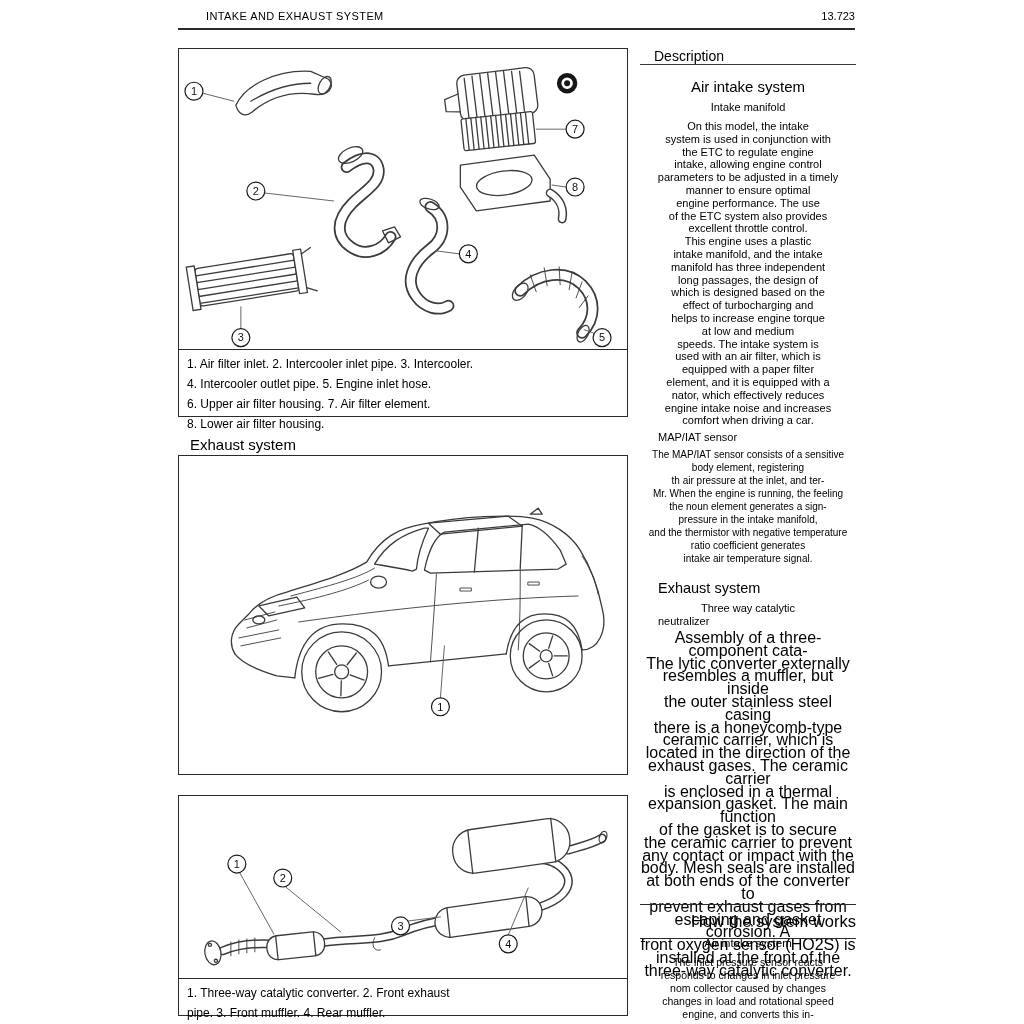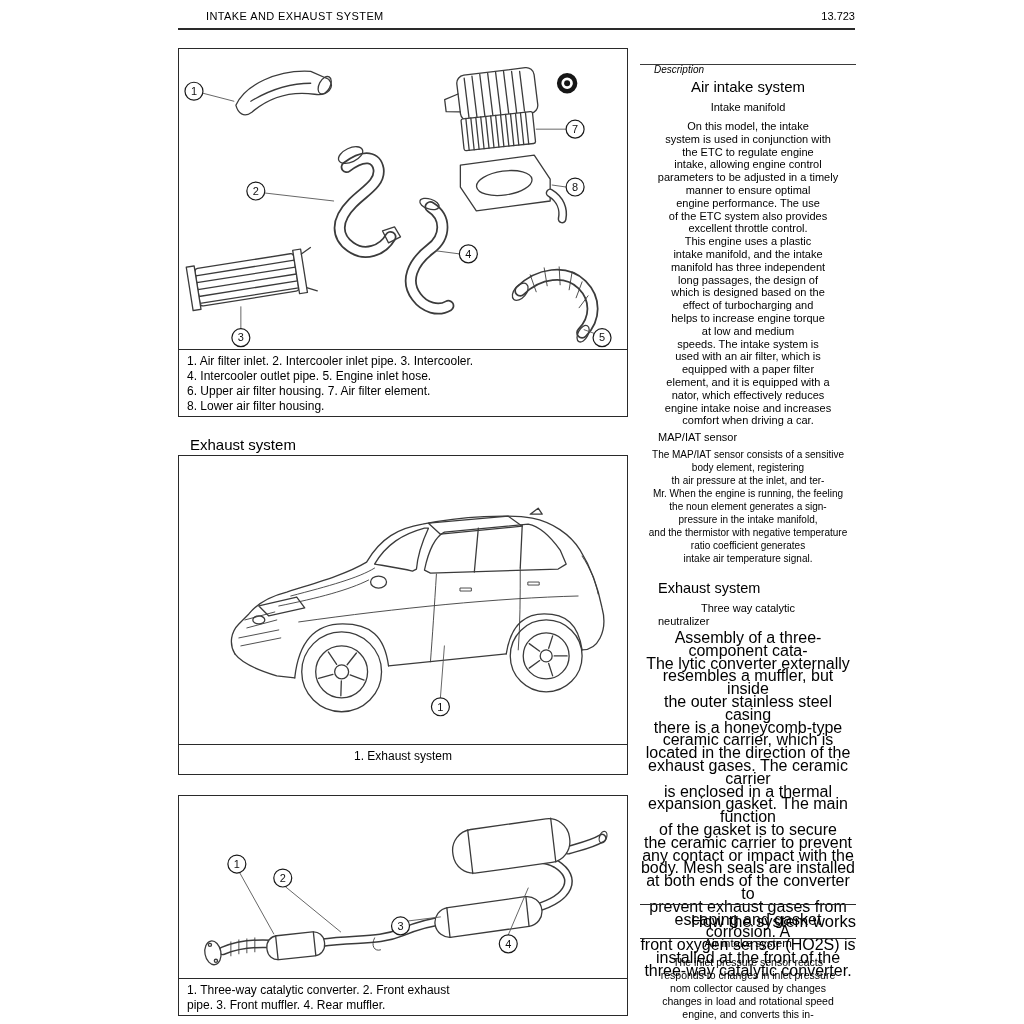--- a/index.html
+++ b/index.html
@@ -5,31 +5,31 @@
   html,body{margin:0;padding:0;background:#fff;}
   .page{position:relative;width:1024px;height:1024px;background:#ffffff;overflow:hidden;
         font-family:"Liberation Sans",sans-serif;color:#000000;}
   
   .hdr-title{position:absolute;left:206px;top:10px;font-size:11px;letter-spacing:.4px;}
   .hdr-page{position:absolute;left:700px;top:10px;width:155px;text-align:right;font-size:11px;}
   .hdr-rule{position:absolute;left:178px;top:28px;width:677px;border-top:2px solid #2a2a2a;}
   
   .figbox{position:absolute;left:178px;width:450px;border:1.6px solid #2a2a2a;box-sizing:border-box;background:#fff;}
   .figbox svg{display:block;}
-  .figcap{border-top:1.4px solid #2a2a2a;font-size:12px;line-height:15px;padding:4px 8px 3px 8px;
+  .figcap{border-top:1.4px solid #2a2a2a;font-size:12px;line-height:20px;padding:4px 8px 3px 8px;
           white-space:pre-line;}
   .figcap.center{text-align:center;}
   #box1{top:48px;height:369px;}
   #box2{top:455px;height:320px;}
   #box3{top:795px;height:221px;}
   .left-heading{position:absolute;left:190px;top:436px;font-size:15px;}
   
   .col-right{position:absolute;left:640px;top:0;width:216px;height:1024px;}
   .col-right>div{position:absolute;width:216px;box-sizing:border-box;}
-  .desc-label{top:64px;padding-left:14px;font-size:10px;font-style:italic;}
+  .desc-label{top:48px;padding-left:14px;font-size:14px;}
   .desc-rule{top:64px;border-top:1.2px solid #3a3a3a;}
   .r-h1{top:78px;text-align:center;font-size:15px;}
   .r-sub{top:101px;text-align:center;font-size:11px;}
   .para{white-space:pre-line;text-align:center;}
   .p1{top:120px;font-size:11px;line-height:12.8px;}
   .map-label{top:431px;padding-left:18px;font-size:11px;}
   .p2{top:448px;font-size:10px;line-height:13px;}
   .r-h2{top:580px;padding-left:18px;font-size:14.5px;}
   .cat1{top:602px;text-align:center;font-size:11px;}
   .cat2{top:615px;padding-left:18px;font-size:11px;}
@@ -241,21 +241,20 @@
 
       <path class="thin" d="M404,100 C412,112 418,126 420,138"></path>
       <path d="M352,58 L360,52 L364,58 Z"></path>
 
       <g class="callout">
         <line x1="262" y1="242" x2="266" y2="190"></line>
           <circle cx="262" cy="251" r="9"></circle>
         <text x="262" y="254.8" text-anchor="middle">1</text>
       </g>
     </svg>
-    <div class="figcap center">1. Exhaust system</div>
   </div>
 
   <div class="figbox" id="box3">
     <svg viewBox="0 0 448 182" width="447" height="182">
 
       <path class="pipe-o" d="M44,155 C58,149 72,147 92,148"></path>
       <path class="pipe-i" d="M44,155 C58,149 72,147 92,148"></path>
       <path class="pipe-o" d="M142,147 C180,142 200,146 224,136 C240,129 252,126 270,124"></path>
       <path class="pipe-i" d="M142,147 C180,142 200,146 224,136 C240,129 252,126 270,124"></path>
       <path class="pipe-o" d="M358,112 C392,102 400,82 378,68 C368,62 352,62 340,62"></path>

